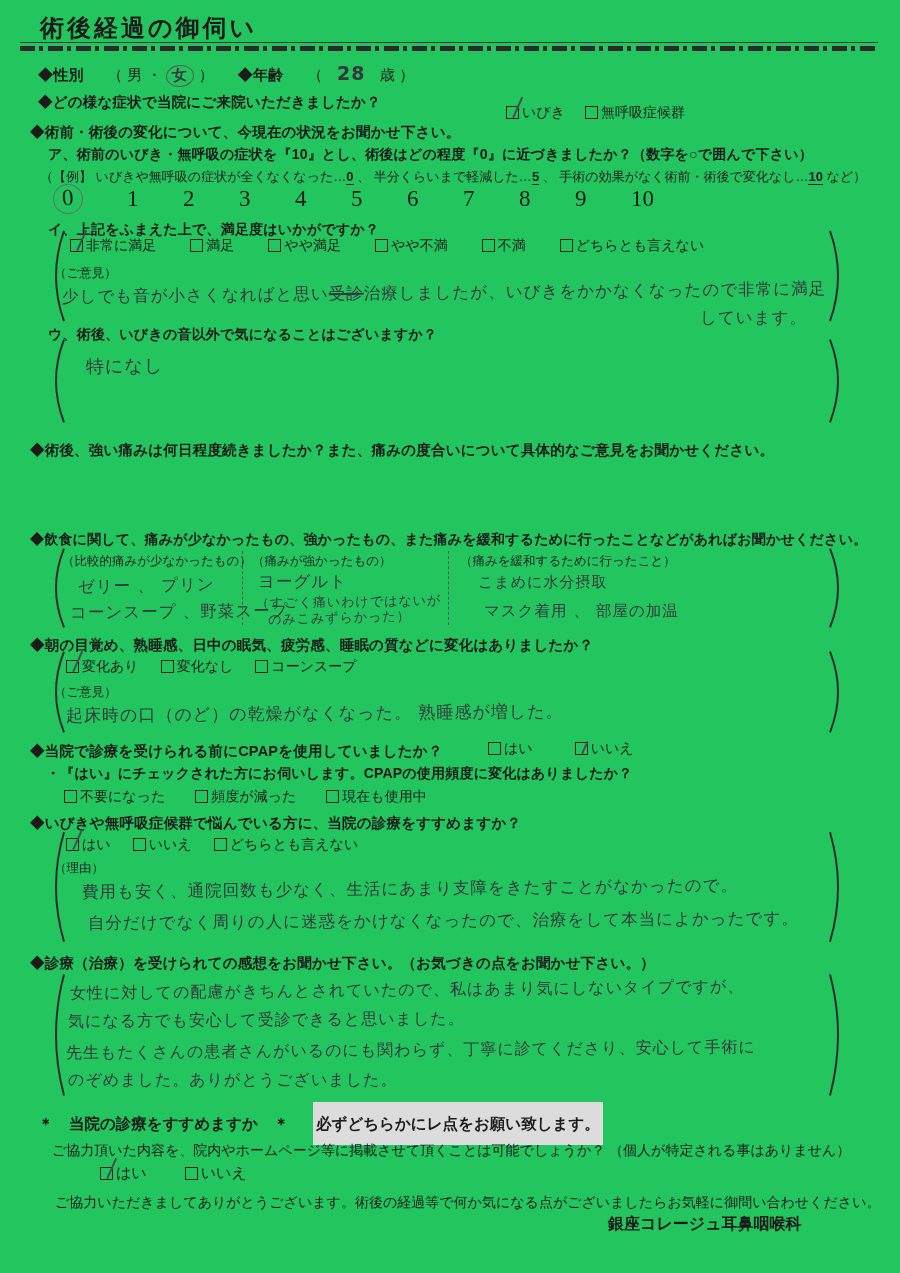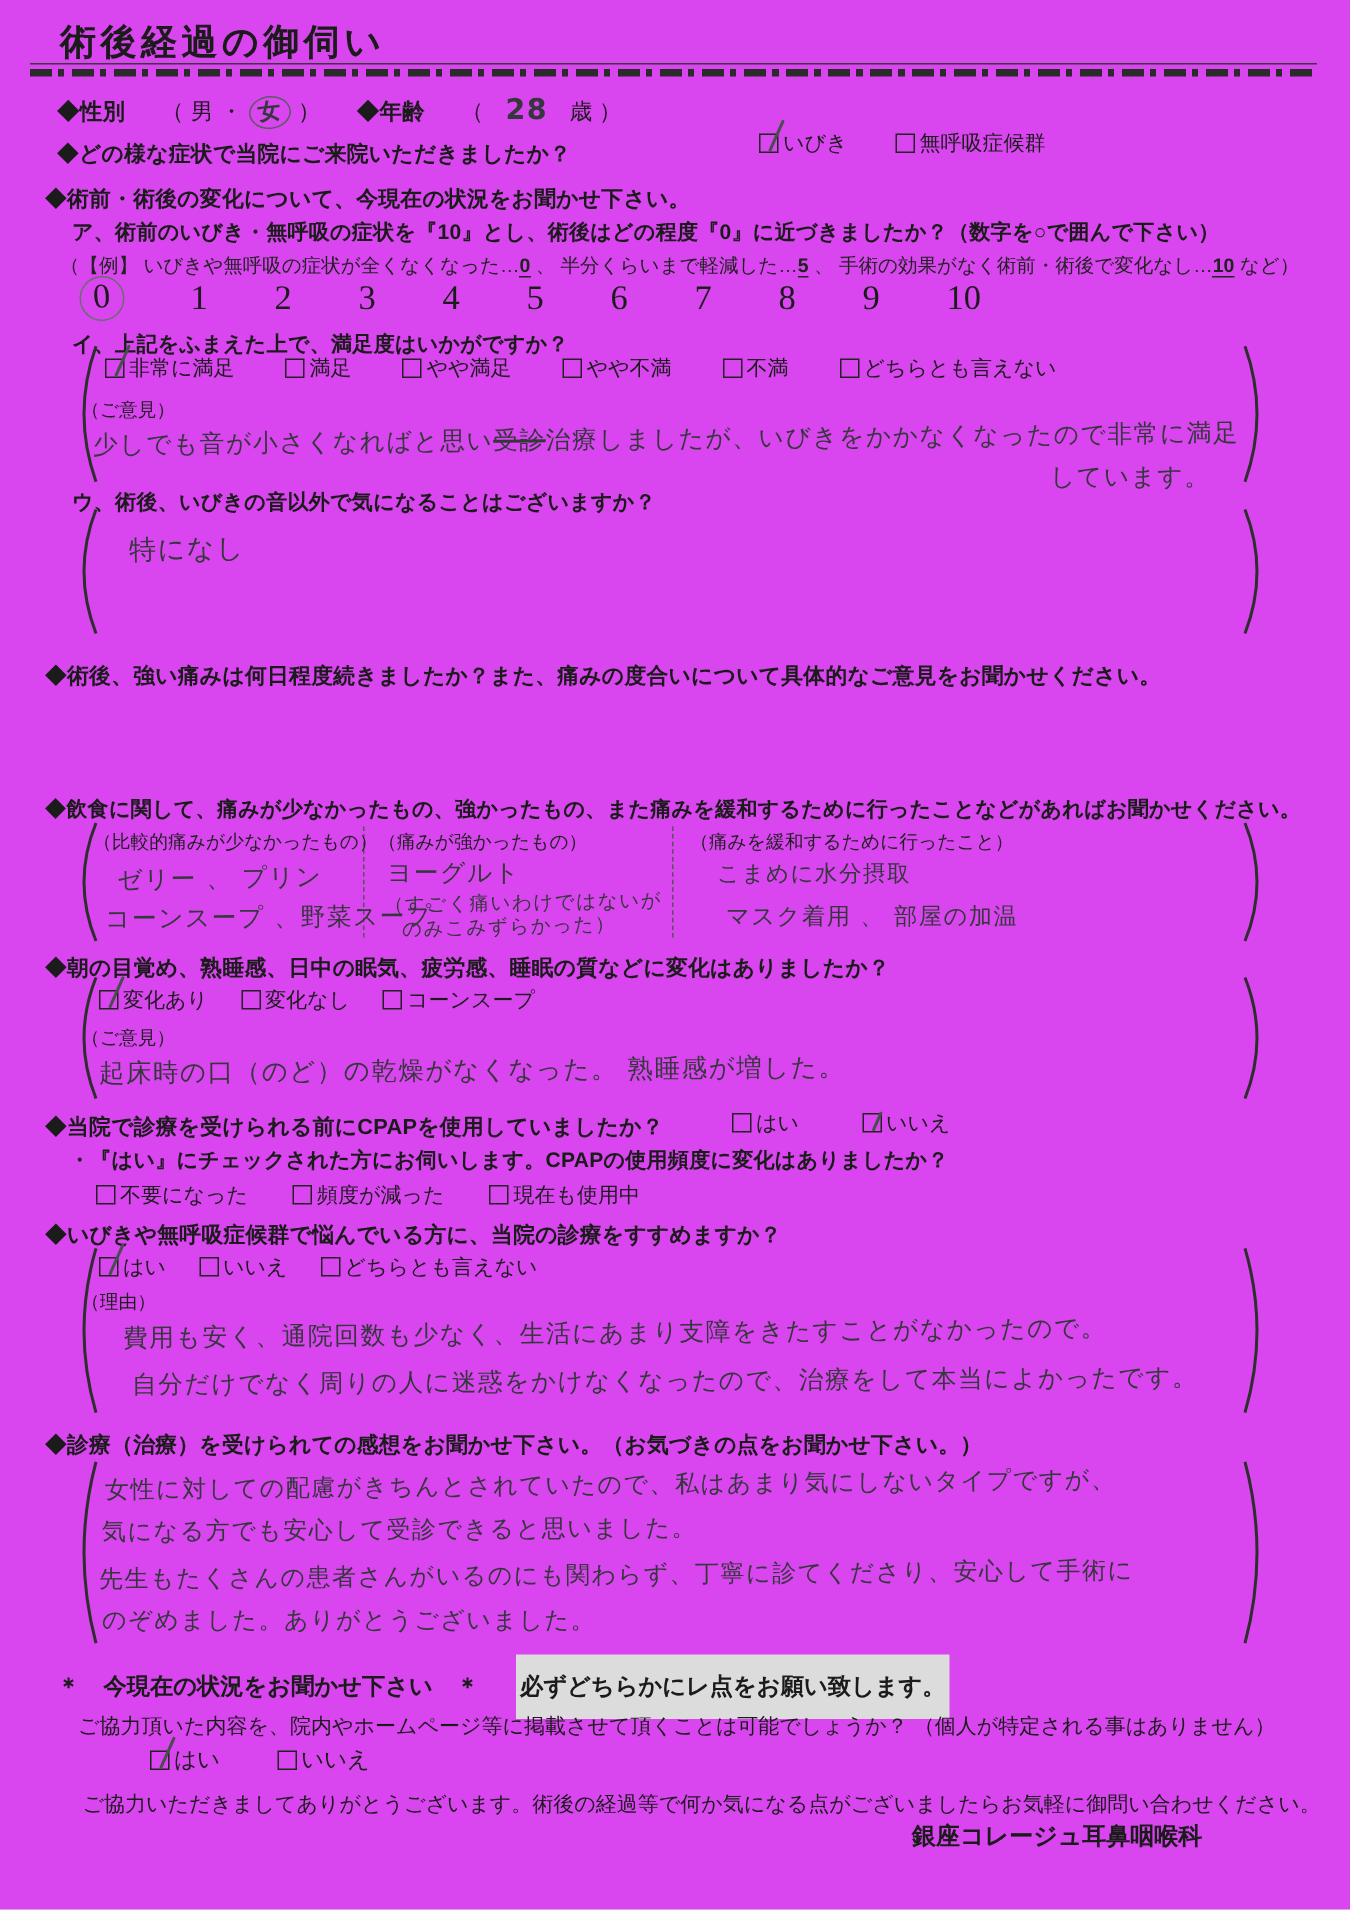--- a/index.html
+++ b/index.html
@@ -1,18 +1,18 @@
 <!DOCTYPE html>
 <html><head>
 <meta charset="utf-8">
 <style>
   html,body{margin:0;padding:0;background:#e8e8e8;}
   .page{
     position:relative; width:900px; height:1273px; margin:0 auto;
-    background:#d946ef; color:#1b1b1b; overflow:hidden;
+    background:#22c55e; color:#1b1b1b; overflow:hidden;
     font-family:"Liberation Sans",sans-serif;
   }
   .abs{position:absolute;}
   .b{font-weight:bold;}
   .q{font-size:14.5px; font-weight:bold; letter-spacing:0.2px;}
   .sub{font-size:14px;}
   .small{font-size:12.5px; color:#222;}
   
   .title{font-family:"Liberation Serif",serif; font-size:24px; font-weight:bold; letter-spacing:3px;}
   .rule-thin{border-top:1.2px solid #3a3a3a; height:0;}
@@ -66,21 +66,21 @@
     <span style="font-weight:normal;">）</span>
     <span>　</span>
     <span>◆年齢</span>
     <span style="font-weight:normal;">　</span>
     <span style="font-weight:normal;">（</span>
     <span class="hw" style="font-size:19px; padding:0 10px;">28</span>
     <span style="font-weight:normal;">歳 ）</span>
   </div>
 
   <div class="abs q" style="left:38px; top:93px;">◆どの様な症状で当院にご来院いただきましたか？</div>
-  <div class="abs" style="left:506px; top:87px; display:flex; gap:32px;">
+  <div class="abs" style="left:506px; top:104px; display:flex; gap:20px;">
     <span class="cbw">
       <span class="cb checked">
           <span class="box"></span>
           <span class="tick"></span>
         </span>
       <span class="cb-label">いびき</span>
     </span>
     <span class="cbw">
       <span class="cb">
           <span class="box"></span>
@@ -310,21 +310,21 @@
     <svg class="paren pr" viewBox="0 0 20 100" preserveAspectRatio="none">
         <path d="M2 2 Q18 50 2 98" stroke="#2e2e2e" stroke-width="2" fill="none" vector-effect="non-scaling-stroke"></path>
       </svg>
     <div class="abs hw" style="left:18px; top:8px; font-size:16px; transform:rotate(-0.6deg);">女性に対しての配慮がきちんとされていたので、私はあまり気にしないタイプですが、</div>
     <div class="abs hw" style="left:16px; top:38px; font-size:16px; transform:rotate(-0.4deg);">気になる方でも安心して受診できると思いました。</div>
     <div class="abs hw" style="left:14px; top:68px; font-size:16px; transform:rotate(-0.5deg);">先生もたくさんの患者さんがいるのにも関わらず、丁寧に診てくださり、安心して手術に</div>
     <div class="abs hw" style="left:16px; top:98px; font-size:16px;">のぞめました。ありがとうございました。</div>
   </div>
 
   <div class="abs b" style="left:38px; top:1114px; font-size:15.5px;">
-    <span>＊　今現在の状況をお聞かせ下さい　＊</span>
+    <span>＊　当院の診療をすすめますか　＊</span>
     <span>　</span>
     <span class="hl">必ずどちらかにレ点をお願い致します。</span>
   </div>
   <div class="abs sub" style="left:52px; top:1142px;">ご協力頂いた内容を、院内やホームページ等に掲載させて頂くことは可能でしょうか？ （個人が特定される事はありません）</div>
   <div class="abs" style="left:100px; top:1164px; display:flex; gap:38px;">
     <span class="cbw">
         <span class="cb checked">
           <span class="box"></span>
           <span class="tick"></span>
         </span>

